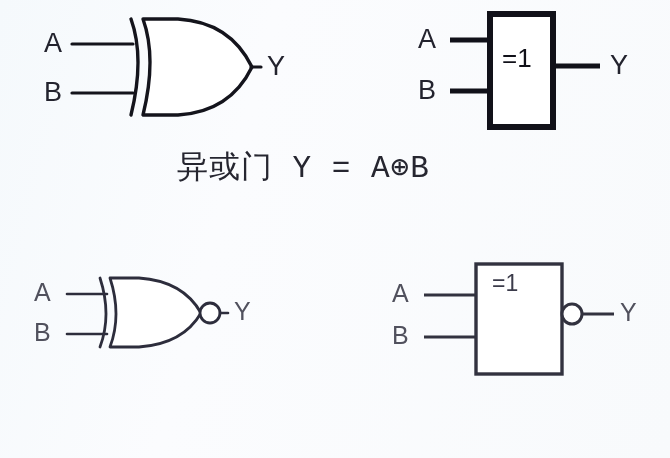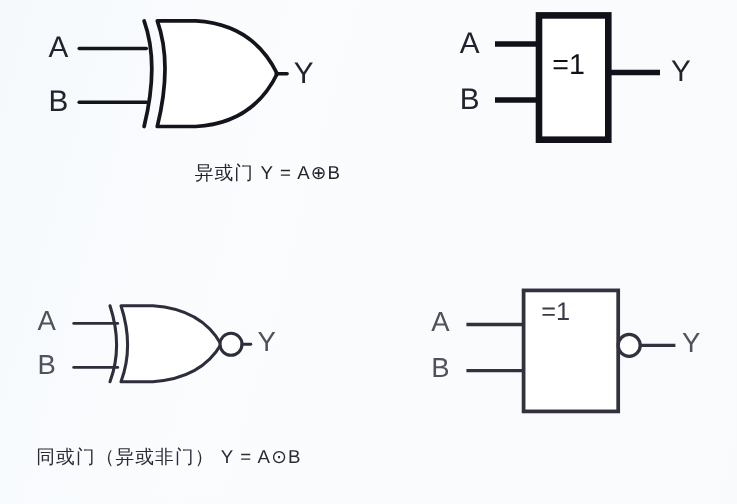--- a/index.html
+++ b/index.html
@@ -49,25 +49,25 @@
     font-weight: 500;
     color: #101018;
   }
   .box-lbl.thin {
     font-weight: 400;
     color: #3b3b4a;
     font-size: 23px;
   }
   .caption {
     position: absolute;
-    font-size: 17px;
+    font-size: 31px;
     color: #262630;
     white-space: nowrap;
     letter-spacing: 1px;
-    font-family: Liberation Sans, sans-serif;
+    font-family: Liberation Mono, monospace;
   }
   .caption.c2 {
     color: #2b2b36;
   }
 </style>
 </head>
 <body>
 
 <div id="page">
 
@@ -126,15 +126,14 @@
 
   <div class="lbl port-lbl faded" style="left:34px; top:280px; font-size:25px;">A</div>
   <div class="lbl port-lbl faded" style="left:34px; top:320px; font-size:25px;">B</div>
   <div class="lbl port-lbl faded" style="left:234px; top:299px; font-size:25px;">Y</div>
 
   <div class="lbl port-lbl faded" style="left:392px; top:281px; font-size:25px;">A</div>
   <div class="lbl port-lbl faded" style="left:392px; top:323px; font-size:25px;">B</div>
   <div class="lbl box-lbl thin" style="left:492px; top:272px;">=1</div>
   <div class="lbl port-lbl faded" style="left:620px; top:300px; font-size:25px;">Y</div>
 
-  <div class="caption c2" style="left:33px; top:404px;">同或门（异或非门） Y = A⊙B</div>
 
 </div>
 
 </body></html>

